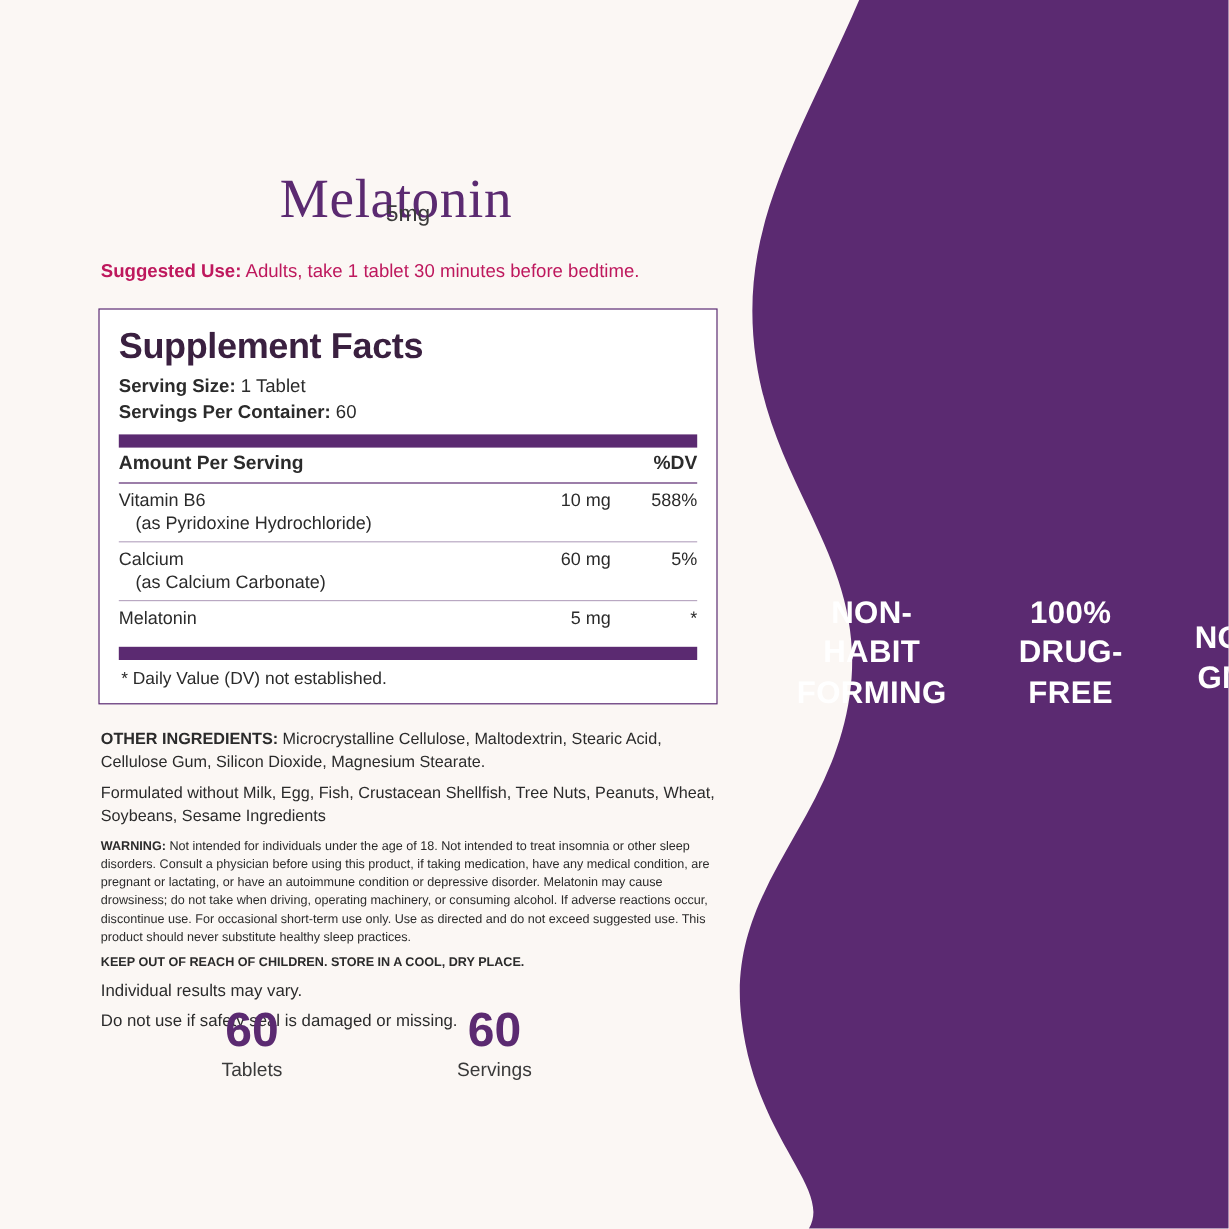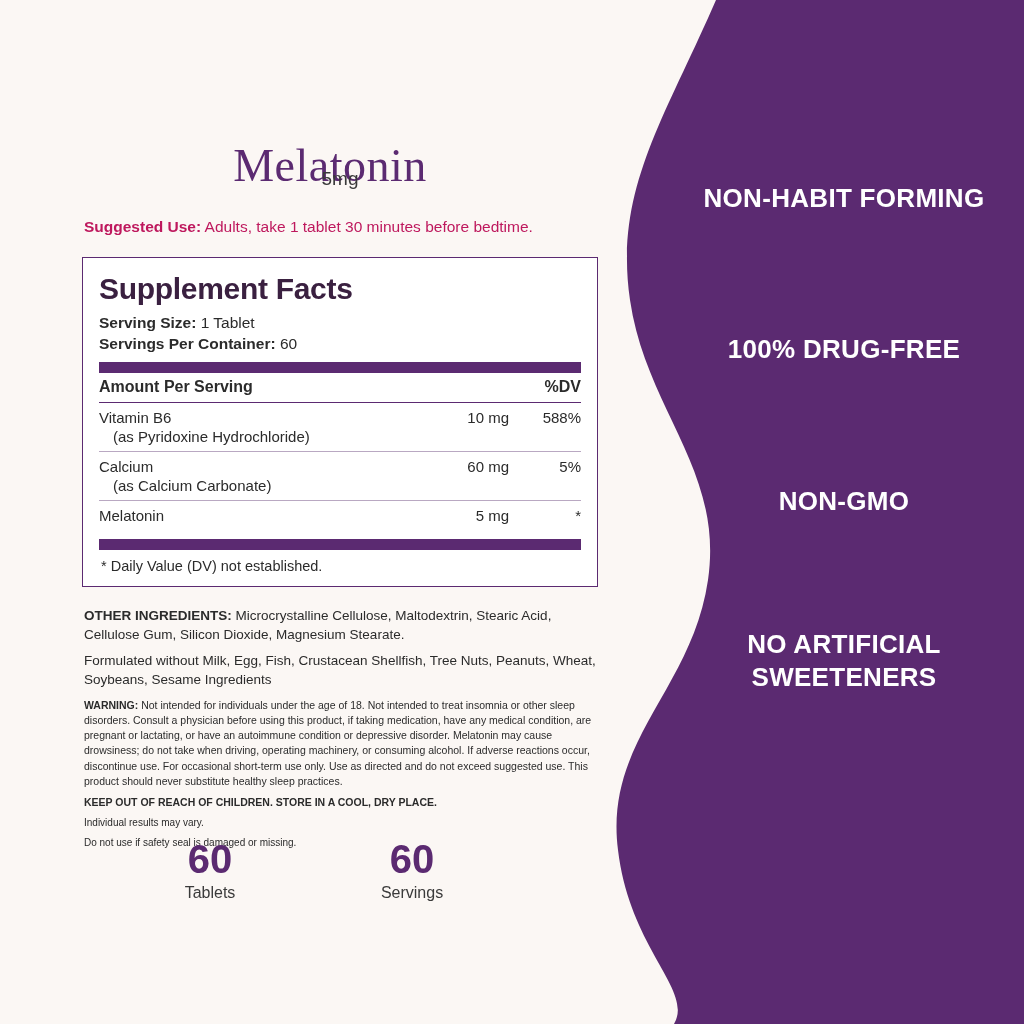--- a/index.html
+++ b/index.html
@@ -29,21 +29,21 @@
     position: absolute;
     inset: 0;
     width: 100%;
     height: 100%;
     display: block;
   }
   #benefit-list {
     position: absolute;
     inset: 0;
     display: flex;
-    flex-direction: column;
+    flex-direction: row;
     justify-content: flex-start;
     align-items: center;
     padding-top: 182px;
     box-sizing: border-box;
   }
   .benefit {
     color: #ffffff;
     font-weight: bold;
     font-size: 26px;
     line-height: 1.28;
@@ -186,21 +186,21 @@
     line-height: 1.45;
     margin-bottom: 7px;
   }
   .warning .label { font-weight: bold; }
   .keepout {
     font-size: 10.5px;
     font-weight: bold;
     margin-bottom: 9px;
   }
   .smallnote {
-    font-size: 10px;
+    font-size: 14px;
     margin-bottom: 9px;
   }
 
   
   #stats {
     position: absolute;
     top: 838px;
     left: 150px;
     display: flex;
     gap: 82px;

